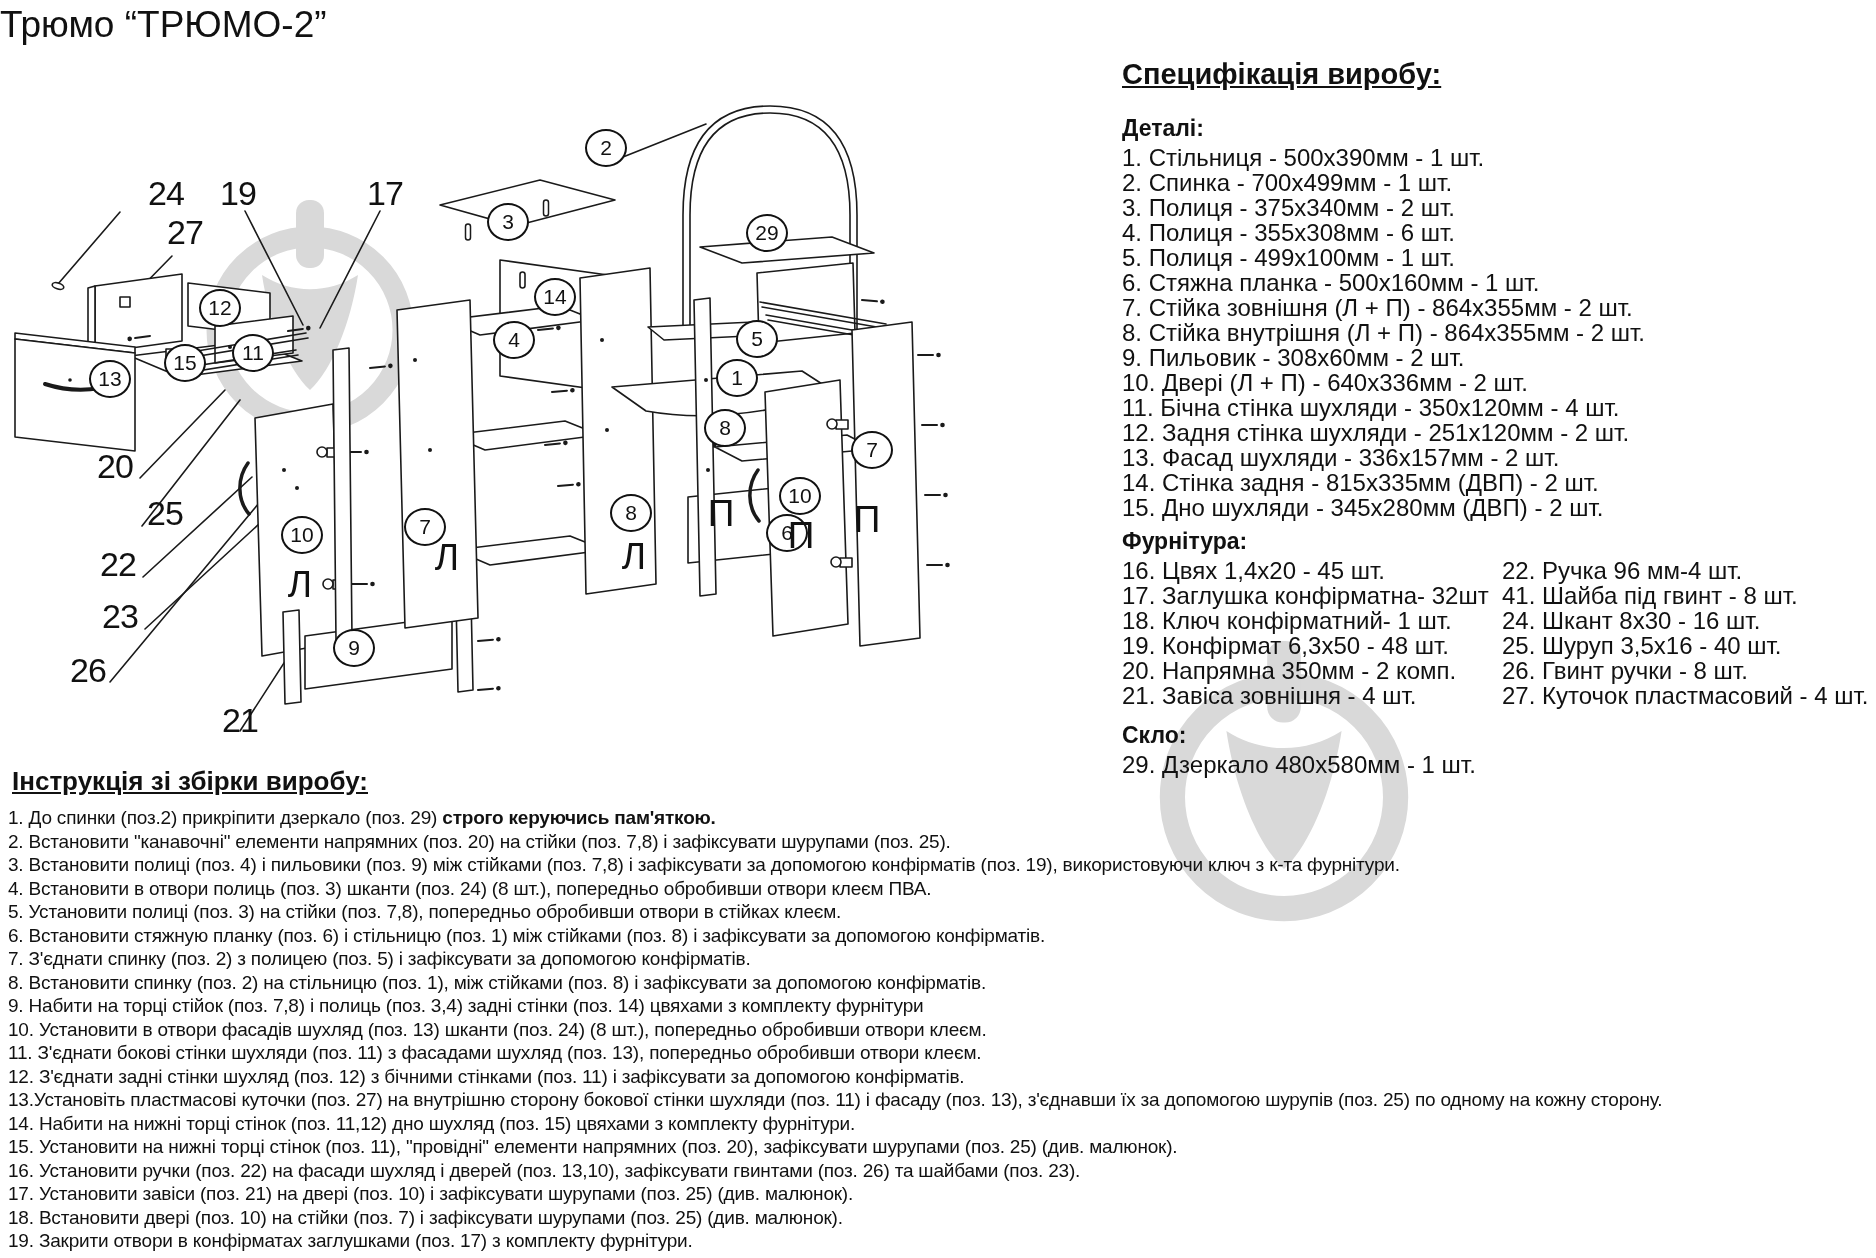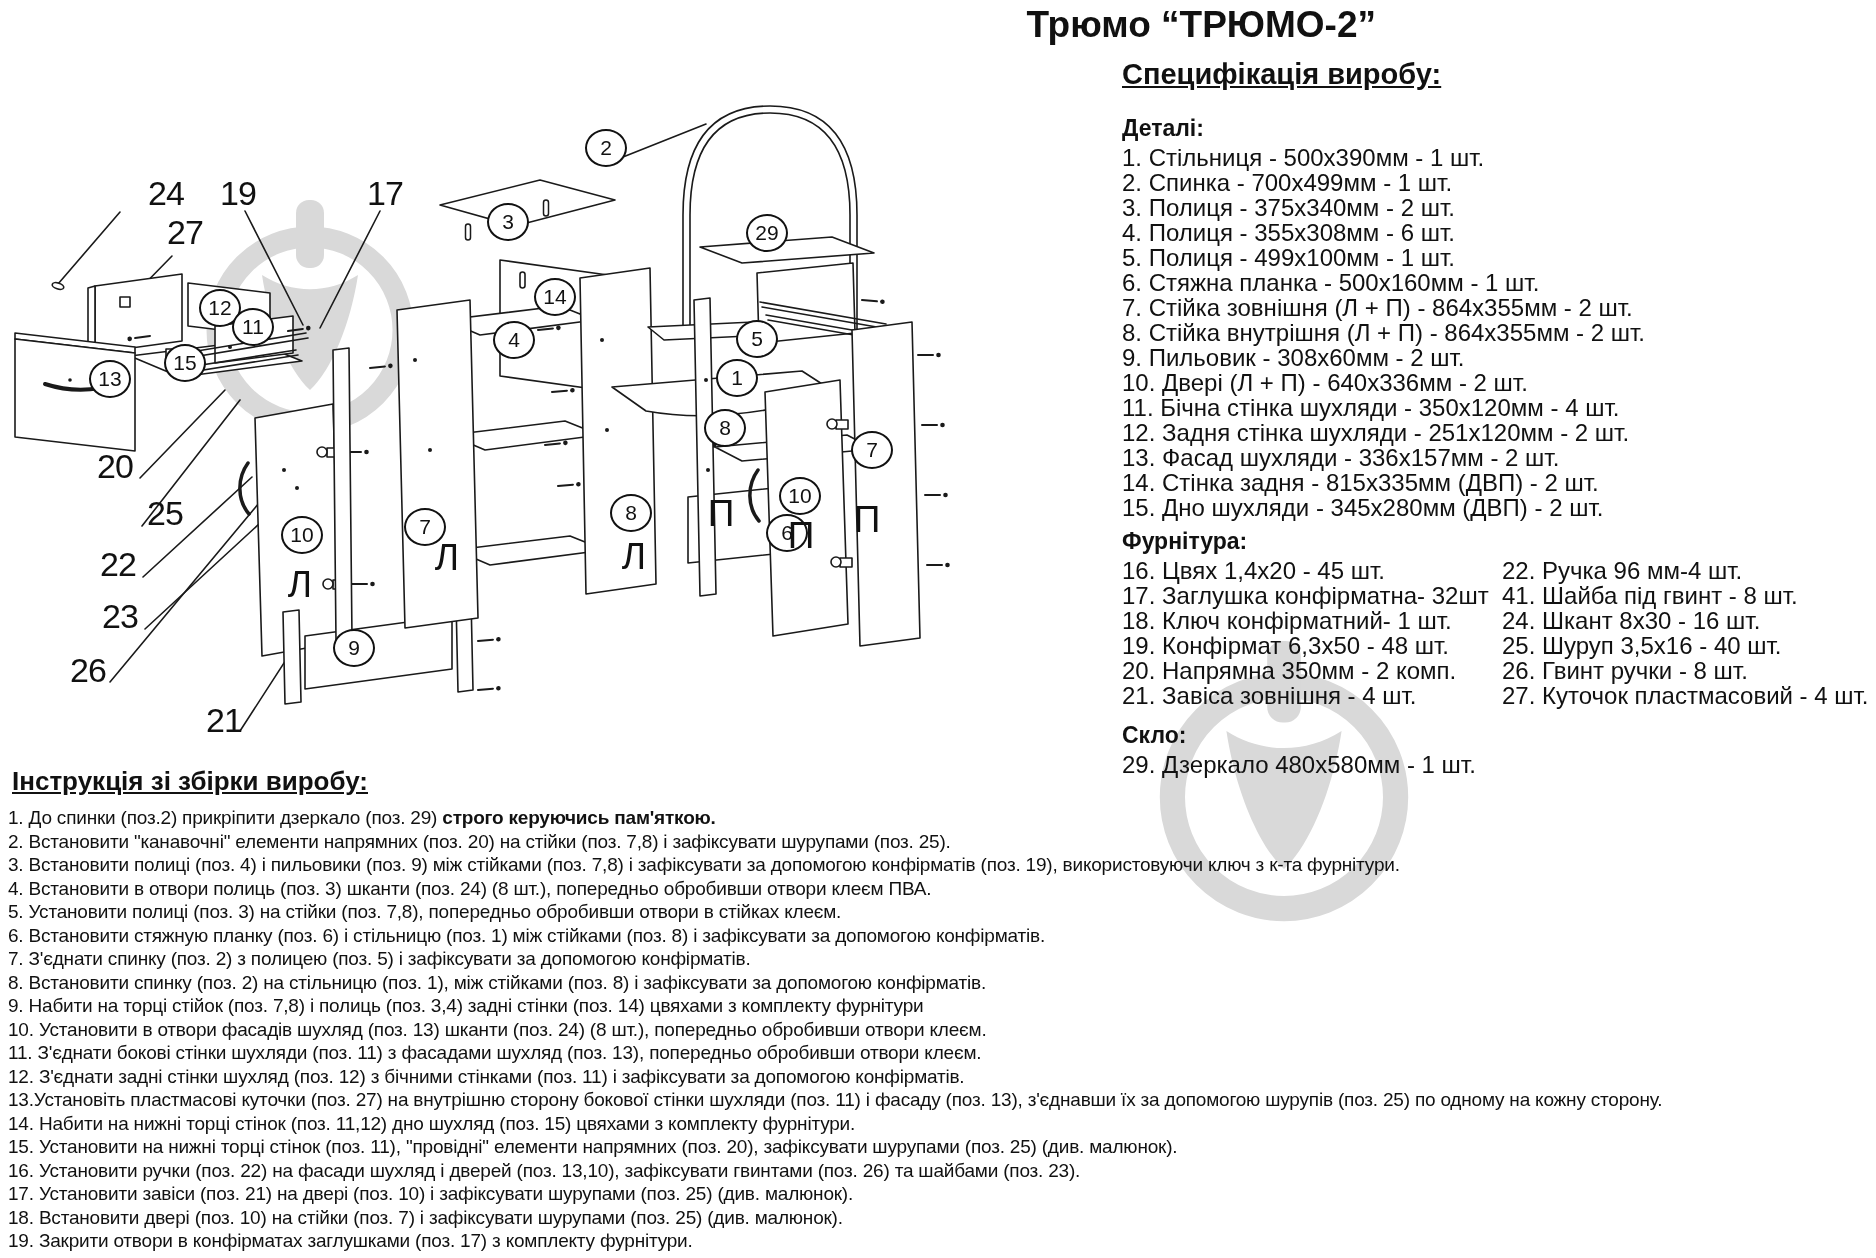--- a/index.html
+++ b/index.html
@@ -5,22 +5,22 @@
   html,body{margin:0;padding:0;background:#fff}
   .page{position:relative;width:1876px;height:1258px;background:#fff;overflow:hidden;
         font-family:"Liberation Sans",sans-serif;color:#111}
   .wm,.art,.callouts{position:absolute;left:0;top:0}
   .callouts{width:950px;height:770px;pointer-events:none}
   .callout{position:absolute;transform:translate(-50%,-50%);white-space:nowrap;color:#111}
   .callout.circle{width:38px;height:34px;border:2px solid #111;border-radius:50%;
         display:flex;align-items:center;justify-content:center;font-size:21px;background:#fff}
   .callout.plain{font-size:34px;letter-spacing:-1px}
   .callout.letter{font-size:37px}
-  .title{position:absolute;left:0;top:4px;width:1376px;text-align:right;
-        font-size:37px;font-weight:bold}
+  .title{position:absolute;left:0;top:4px;width:1376px;text-align:left;
+        font-size:37px;font-weight:normal}
   .spec{position:absolute;left:1122px;top:58px;width:752px}
   .spec h2{margin:0;font-size:29px;text-decoration:underline}
   .spec h3{margin:24px 0 3px;font-size:23px}
   .spec .line{font-size:24px;line-height:25px}
   .hw{display:flex}
   .hw .col1{width:380px}
   .hw .col2{flex:1}
   .glass h3{margin-top:14px}
   .instr{position:absolute;left:8px;top:766px;width:1862px}
   .instr h2{margin:0 0 0 4px;font-size:26px;text-decoration:underline}
@@ -198,39 +198,39 @@
       <div class="callout plain" style="left: 115px; top: 466px;">20</div>
 
       <div class="callout plain" style="left: 117px; top: 513px; margin-left: 48px;">25</div>
 
       <div class="callout plain" style="left: 118px; top: 564px;">22</div>
 
       <div class="callout plain" style="left: 120px; top: 616px;">23</div>
 
       <div class="callout plain" style="left: 88px; top: 670px;">26</div>
 
-      <div class="callout plain" style="left: 224px; top: 720px;">21</div>
+      <div class="callout plain" style="left: 240px; top: 720px;">21</div>
 
       <div class="callout circle" style="left: 606px; top: 148px;">2</div>
 
       <div class="callout circle" style="left: 767px; top: 233px;">29</div>
 
       <div class="callout circle" style="left: 508px; top: 222px;">3</div>
 
       <div class="callout circle" style="left: 555px; top: 297px;">14</div>
 
       <div class="callout circle" style="left: 514px; top: 340px;">4</div>
 
       <div class="callout circle" style="left: 757px; top: 339px;">5</div>
 
       <div class="callout circle" style="left: 737px; top: 378px;">1</div>
 
       <div class="callout circle" style="left: 220px; top: 308px;">12</div>
 
-      <div class="callout circle" style="left: 253px; top: 327px;">11</div>
+      <div class="callout circle" style="left: 253px; top: 353px;">11</div>
 
       <div class="callout circle" style="left: 185px; top: 363px;">15</div>
 
       <div class="callout circle" style="left: 110px; top: 379px;">13</div>
 
       <div class="callout circle" style="left: 302px; top: 535px;">10</div>
 
       <div class="callout circle" style="left: 425px; top: 527px;">7</div>
 
       <div class="callout circle" style="left: 631px; top: 513px;">8</div>

